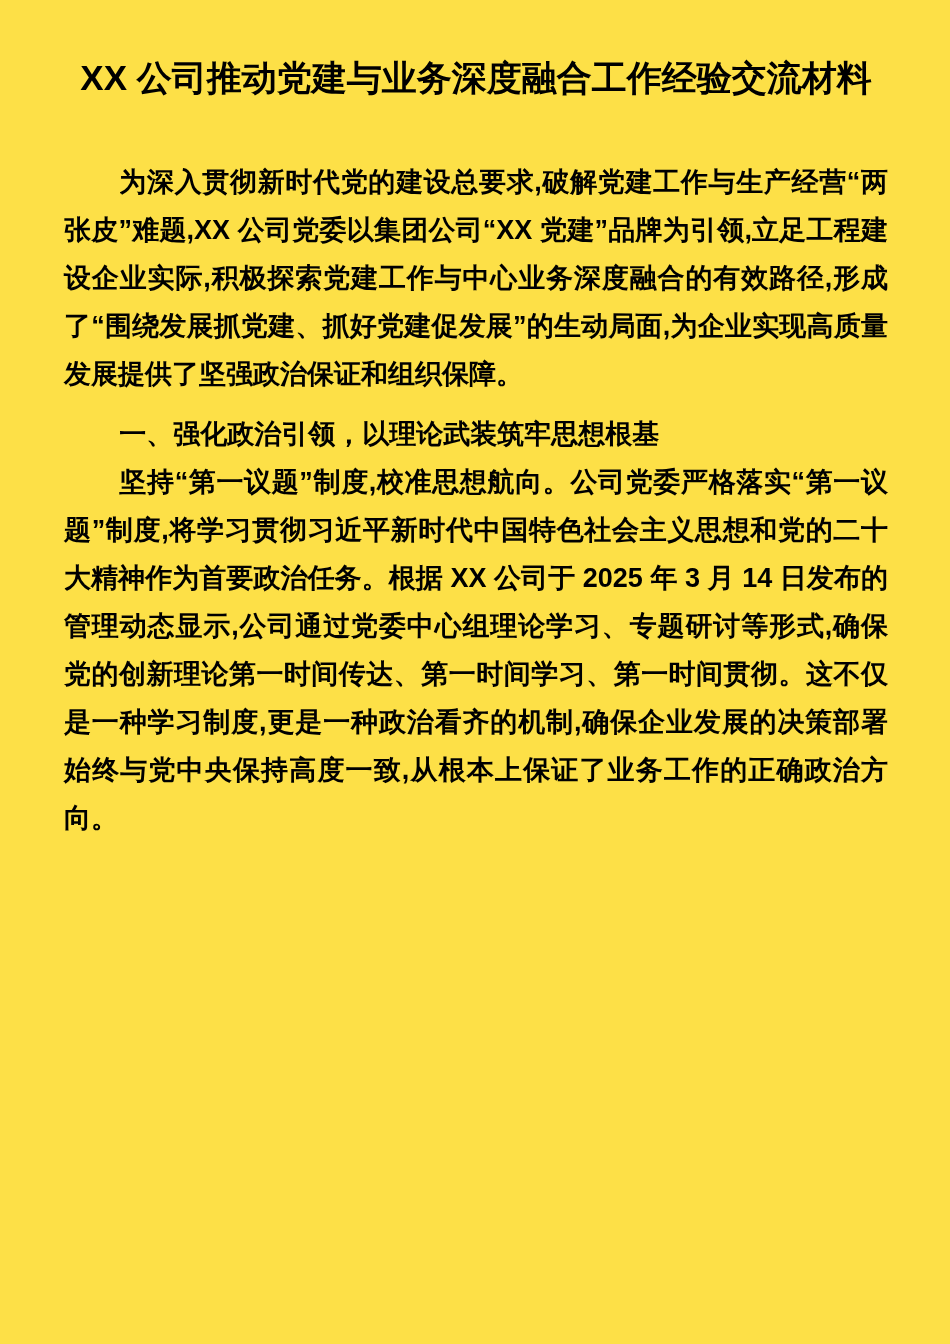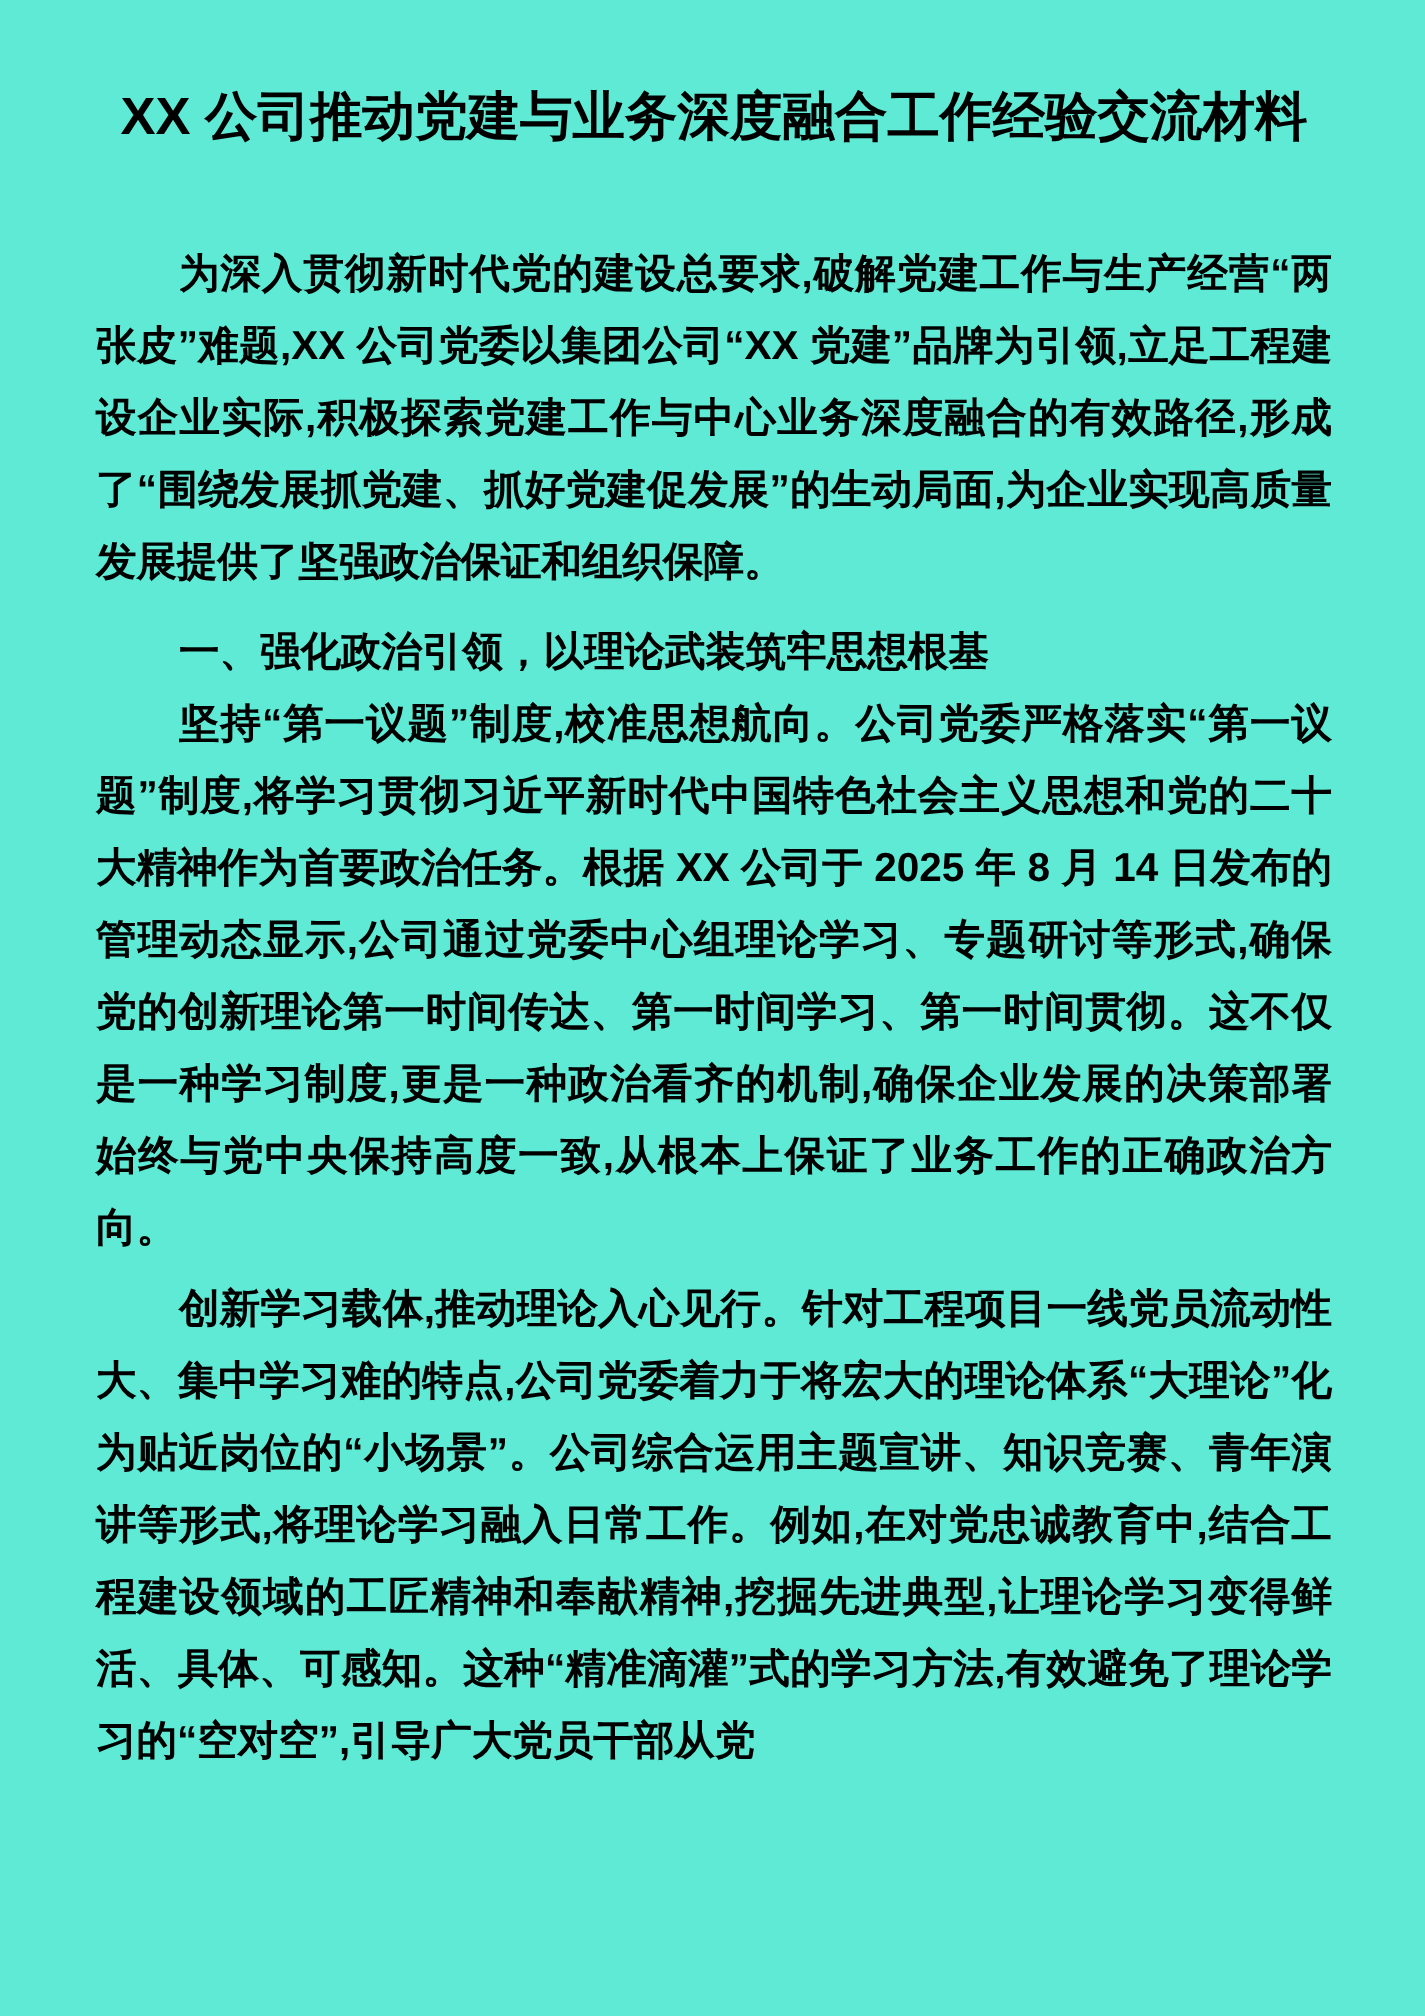--- a/index.html
+++ b/index.html
@@ -10,21 +10,21 @@
   body {
     width: 950px;
     height: 1344px;
     overflow: hidden;
   }
   .page {
     box-sizing: border-box;
     width: 950px;
     height: 1344px;
     padding: 54px 62px 0 64px;
-    background: #5eead4;
+    background: #fde047;
     font-family: "Liberation Sans", sans-serif;
     color: #000000;
   }
   .doc-title {
     font-size: 35px;
     font-weight: 700;
     line-height: 48px;
     text-align: center;
     margin: 0 0 56px 0;
   }
@@ -48,16 +48,15 @@
 <body>
 
 <div class="page">
   <h1 class="doc-title">XX 公司推动党建与业务深度融合工作经验交流材料</h1>
 
   <p class="para body">为深入贯彻新时代党的建设总要求,破解党建工作与生产经营“两张皮”难题,XX 公司党委以集团公司“XX 党建”品牌为引领,立足工程建设企业实际,积极探索党建工作与中心业务深度融合的有效路径,形成了“围绕发展抓党建、抓好党建促发展”的生动局面,为企业实现高质量发展提供了坚强政治保证和组织保障。</p>
 
   <h2 class="para heading">一、强化政治引领，以理论武装筑牢思想根基</h2>
 
 
-  <p class="para body">坚持“第一议题”制度,校准思想航向。公司党委严格落实“第一议题”制度,将学习贯彻习近平新时代中国特色社会主义思想和党的二十大精神作为首要政治任务。根据 XX 公司于 2025 年 8 月 14 日发布的管理动态显示,公司通过党委中心组理论学习、专题研讨等形式,确保党的创新理论第一时间传达、第一时间学习、第一时间贯彻。这不仅是一种学习制度,更是一种政治看齐的机制,确保企业发展的决策部署始终与党中央保持高度一致,从根本上保证了业务工作的正确政治方向。</p>
+  <p class="para body">坚持“第一议题”制度,校准思想航向。公司党委严格落实“第一议题”制度,将学习贯彻习近平新时代中国特色社会主义思想和党的二十大精神作为首要政治任务。根据 XX 公司于 2025 年 3 月 14 日发布的管理动态显示,公司通过党委中心组理论学习、专题研讨等形式,确保党的创新理论第一时间传达、第一时间学习、第一时间贯彻。这不仅是一种学习制度,更是一种政治看齐的机制,确保企业发展的决策部署始终与党中央保持高度一致,从根本上保证了业务工作的正确政治方向。</p>
 
-  <p class="para body">创新学习载体,推动理论入心见行。针对工程项目一线党员流动性大、集中学习难的特点,公司党委着力于将宏大的理论体系“大理论”化为贴近岗位的“小场景”。公司综合运用主题宣讲、知识竞赛、青年演讲等形式,将理论学习融入日常工作。例如,在对党忠诚教育中,结合工程建设领域的工匠精神和奉献精神,挖掘先进典型,让理论学习变得鲜活、具体、可感知。这种“精准滴灌”式的学习方法,有效避免了理论学习的“空对空”,引导广大党员干部从党</p>
 </div>
 
 </body></html>

